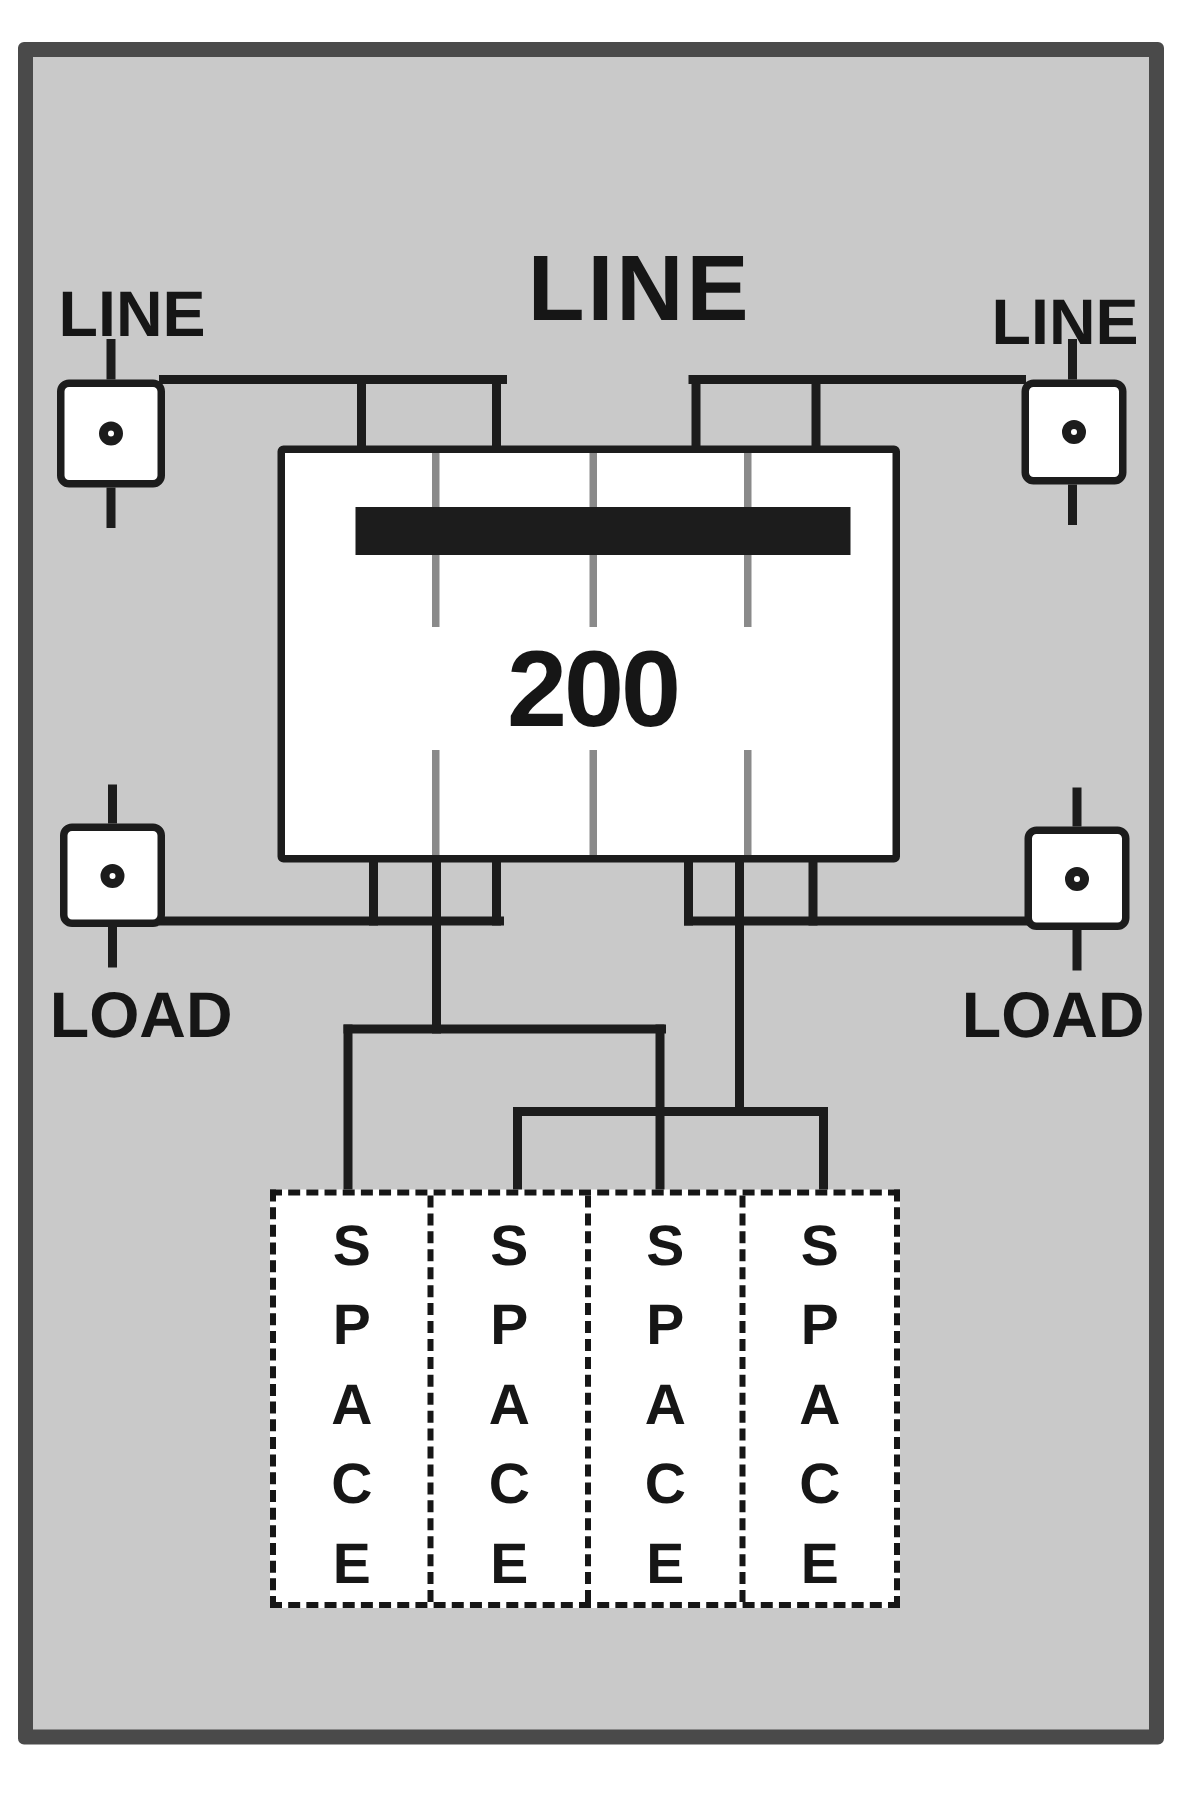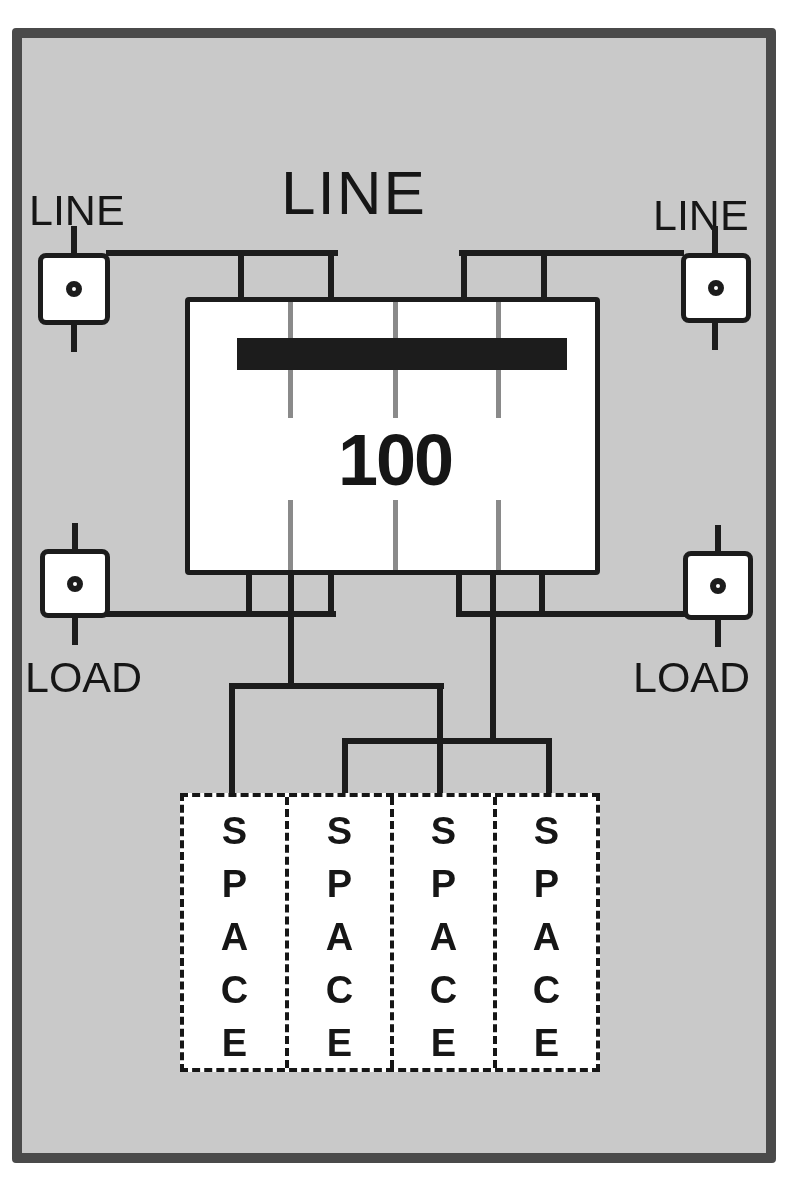--- a/index.html
+++ b/index.html
@@ -7,21 +7,21 @@
     --wire:#1c1c1c; --breaker-fill:#ffffff; --breaker-border:#1c1c1c;
     --handle-bar:#1c1c1c; --pole-divider:#8a8a8a; --space-fill:#ffffff;
     --space-border:#161616; --text:#161616;
   }
   *{margin:0;padding:0;box-sizing:border-box;}
   html,body{background:var(--page-bg);}
   body{font-family:"Liberation Sans","DejaVu Sans",sans-serif;}
   #canvas{position:relative;width:798px;height:1200px;background:var(--page-bg);overflow:hidden;}
   .panel{position:absolute;left:12px;top:28px;width:764px;height:1135px;
          background:var(--panel-fill);border:10px solid var(--panel-border);border-radius:4px;}
-  .lbl{position:absolute;font-weight:normal;color:var(--text);text-align:left;line-height:1;}
+  .lbl{position:absolute;font-weight:bold;color:var(--text);text-align:right;line-height:1;}
   .lbl-main{left:281px;top:162px;width:220px;font-size:62px;letter-spacing:2px;}
   .lbl-line-left{left:29px;top:189px;width:108px;font-size:43px;}
   .lbl-line-right{left:653px;top:194px;width:106px;font-size:43px;}
   .lbl-load-left{left:25px;top:656px;width:130px;font-size:43px;}
   .lbl-load-right{left:633px;top:656px;width:130px;font-size:43px;}
   .hwire,.vwire{position:absolute;background:var(--wire);}
   .hwire{height:6px;}
   .vwire{width:6px;}
   .terminal{position:absolute;background:#fff;border:5px solid var(--wire);border-radius:8px;
             display:flex;align-items:center;justify-content:center;}
@@ -103,21 +103,21 @@
     <div class="divider" style="left:98px;top:0;height:36px;"></div>
     <div class="divider" style="left:98px;top:68px;height:48px;"></div>
     <div class="divider" style="left:98px;top:198px;height:70px;"></div>
     <div class="divider" style="left:203px;top:0;height:36px;"></div>
     <div class="divider" style="left:203px;top:68px;height:48px;"></div>
     <div class="divider" style="left:203px;top:198px;height:70px;"></div>
     <div class="divider" style="left:306px;top:0;height:36px;"></div>
     <div class="divider" style="left:306px;top:68px;height:48px;"></div>
     <div class="divider" style="left:306px;top:198px;height:70px;"></div>
     <div class="handle"></div>
-    <div class="rating">100</div>
+    <div class="rating">200</div>
   </div>
 
   <div class="spaces">
     <div class="space-div" style="left:101px;"></div>
     <div class="space-div" style="left:206px;"></div>
     <div class="space-div" style="left:309px;"></div>
     <div class="space-cell" style="left:0;width:101px;">
       <div class="space-label">SPACE</div>
     </div>
     <div class="space-cell" style="left:105px;width:101px;">

